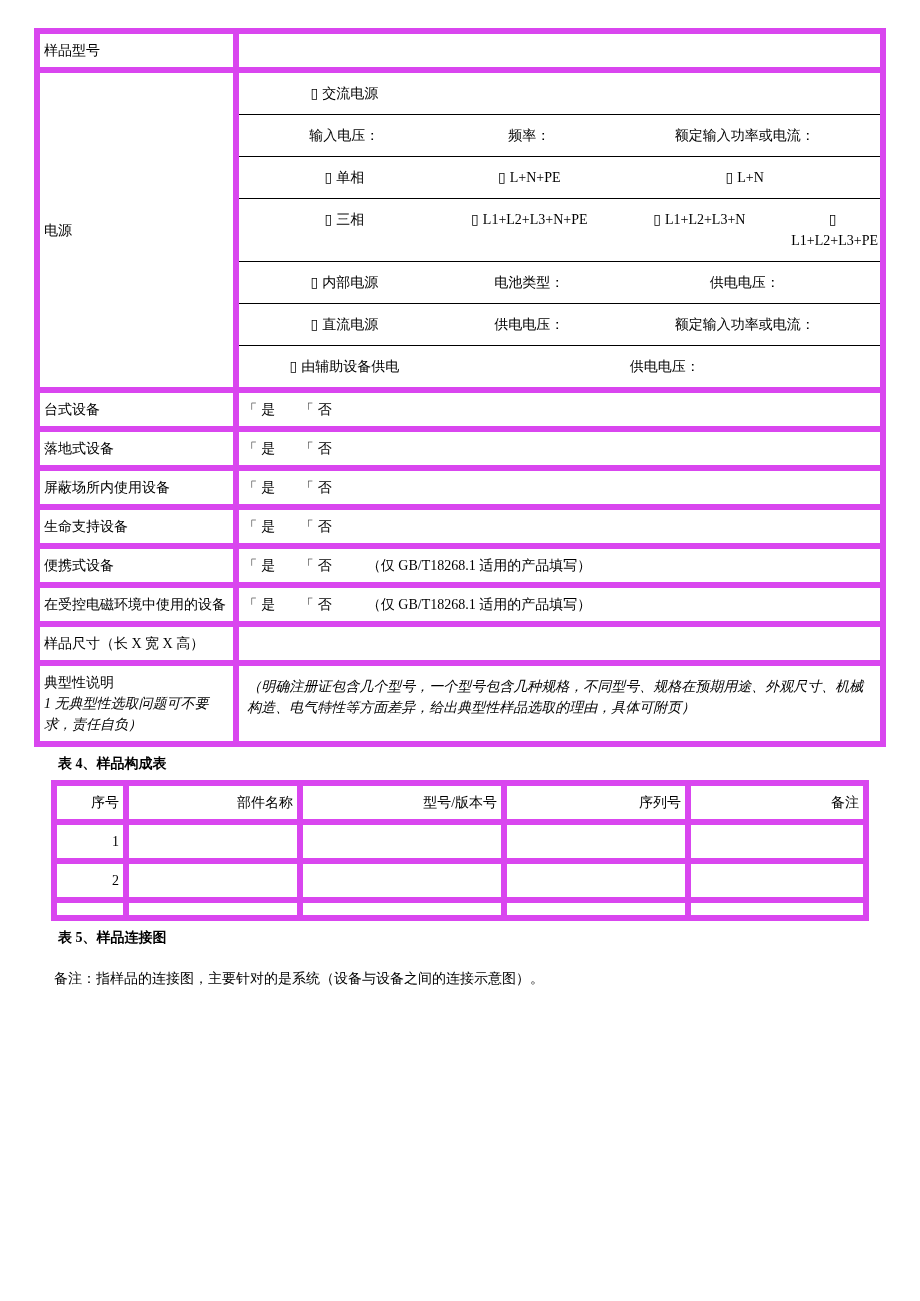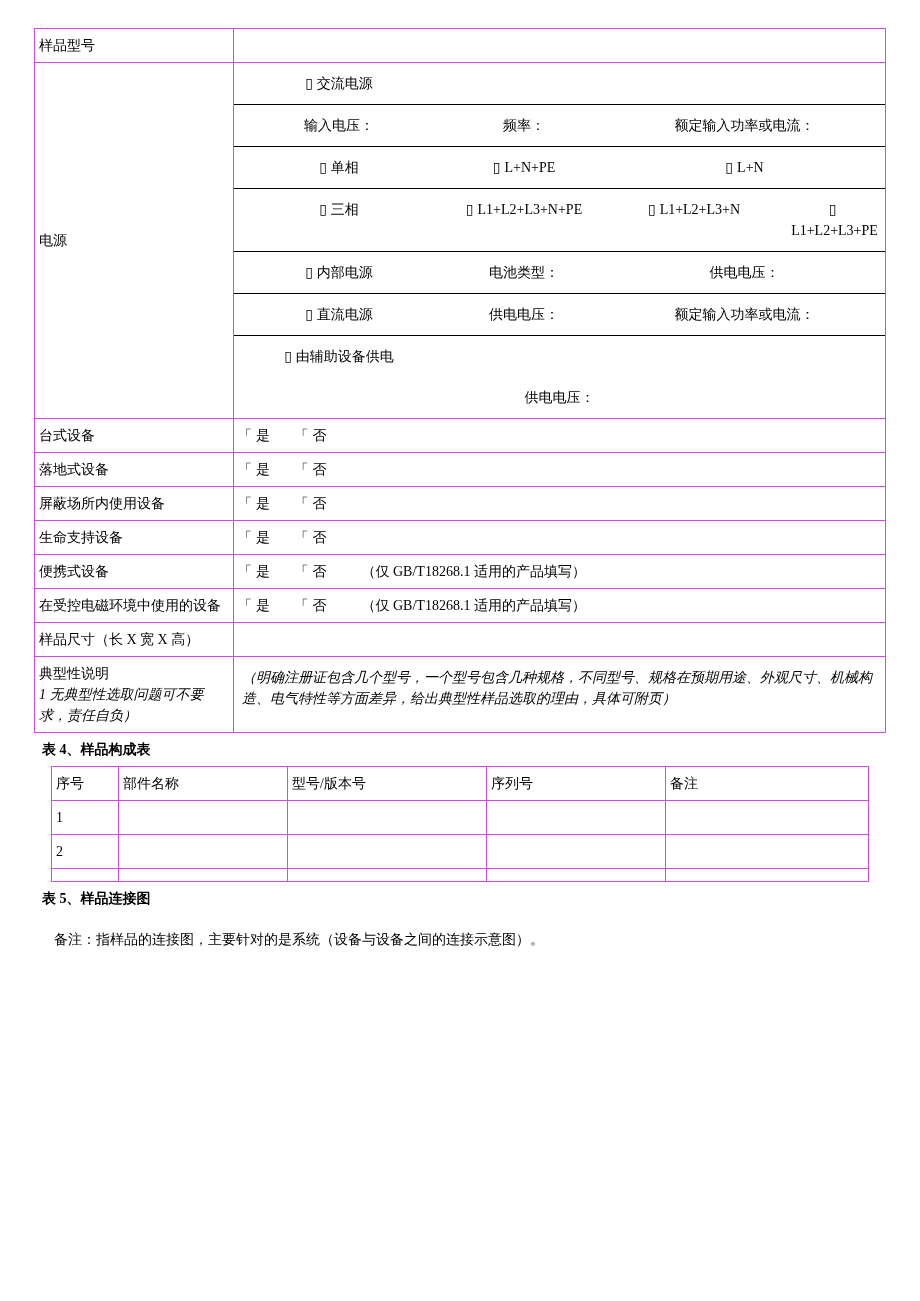--- a/index.html
+++ b/index.html
@@ -11,53 +11,52 @@
     color: #000;
     width: 920px;
     box-sizing: border-box;
     background: #fff;
   }
   table {
     border-collapse: collapse;
     width: 100%;
   }
   td, th {
-    border: 1px solid #d946ef;
+    border: 6px solid #d946ef;
     padding: 6px 4px;
     vertical-align: middle;
     text-align: left;
     font-weight: normal;
   }
   .check {
     font-family: Arial, sans-serif;
     display: inline-block;
     margin-right: 4px;
   }
   .power-block {
     padding: 0;
   }
   .power-row {
     display: flex;
     border-bottom: 1px solid #000;
     text-align: center;
   }
   .power-row:last-child {
     border-bottom: none;
-    flex-direction: column;
   }
   .cell {
     padding: 10px 2px;
     box-sizing: border-box;
   }
   .section-title {
     font-weight: bold;
-    margin: 6px 8px;
+    margin: 6px 24px;
   }
   .table4 th, .table4 td {
-    text-align: left;
+    text-align: right;
   }
   .italic {
     font-style: italic;
   }
   .note-row td {
     vertical-align: top;
   }
   .remark-text {
     margin: 20px 20px;
   }

